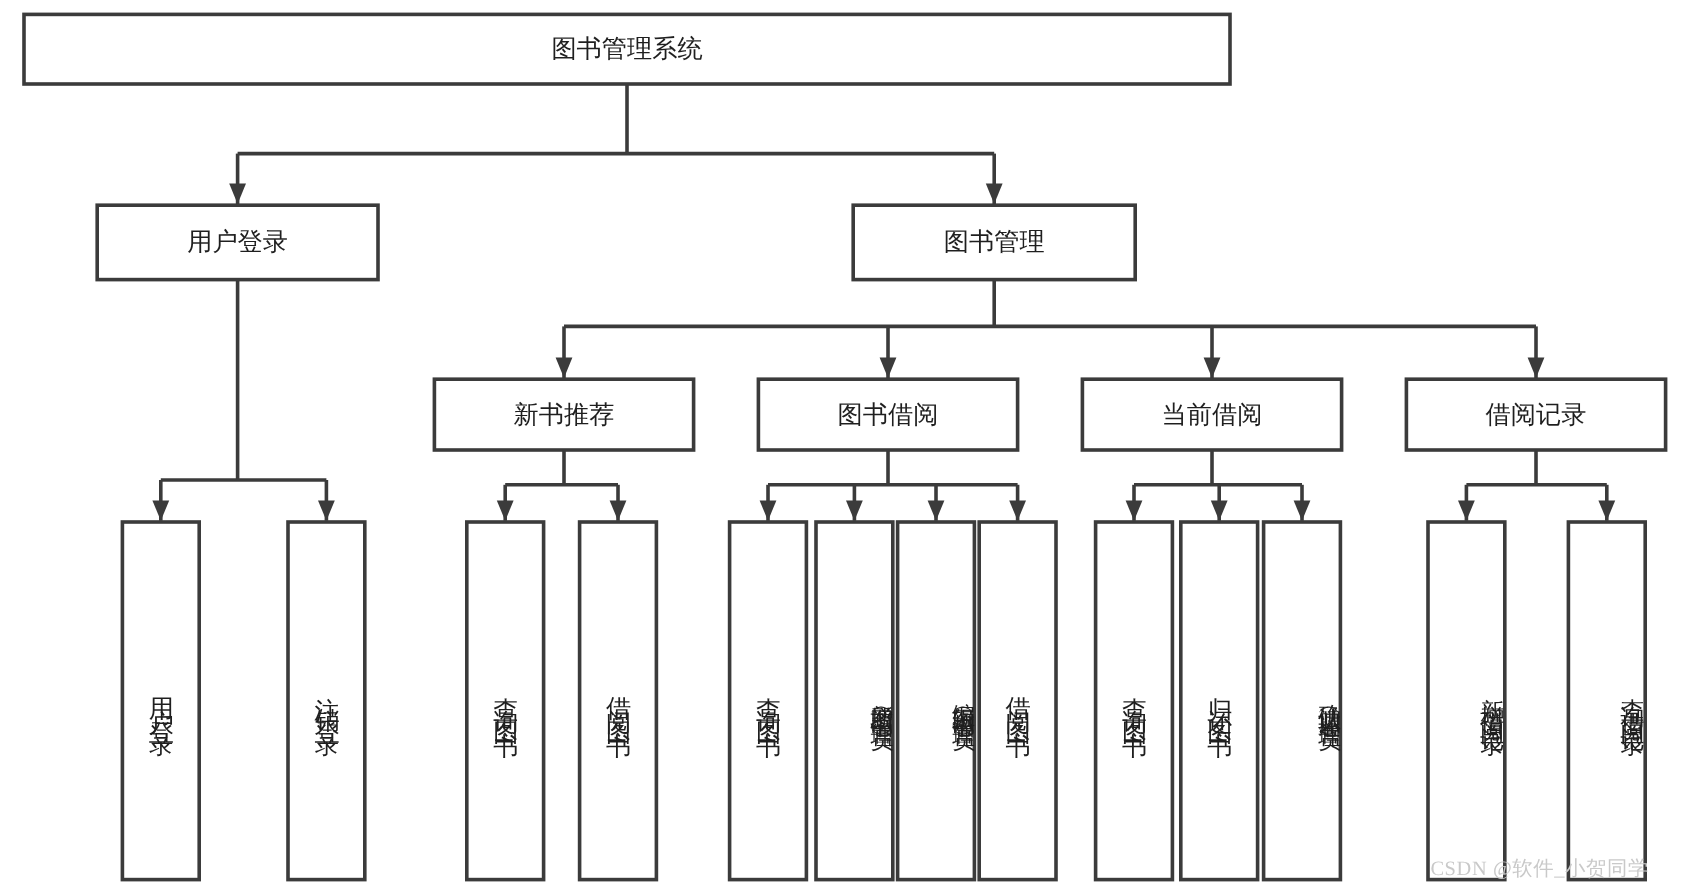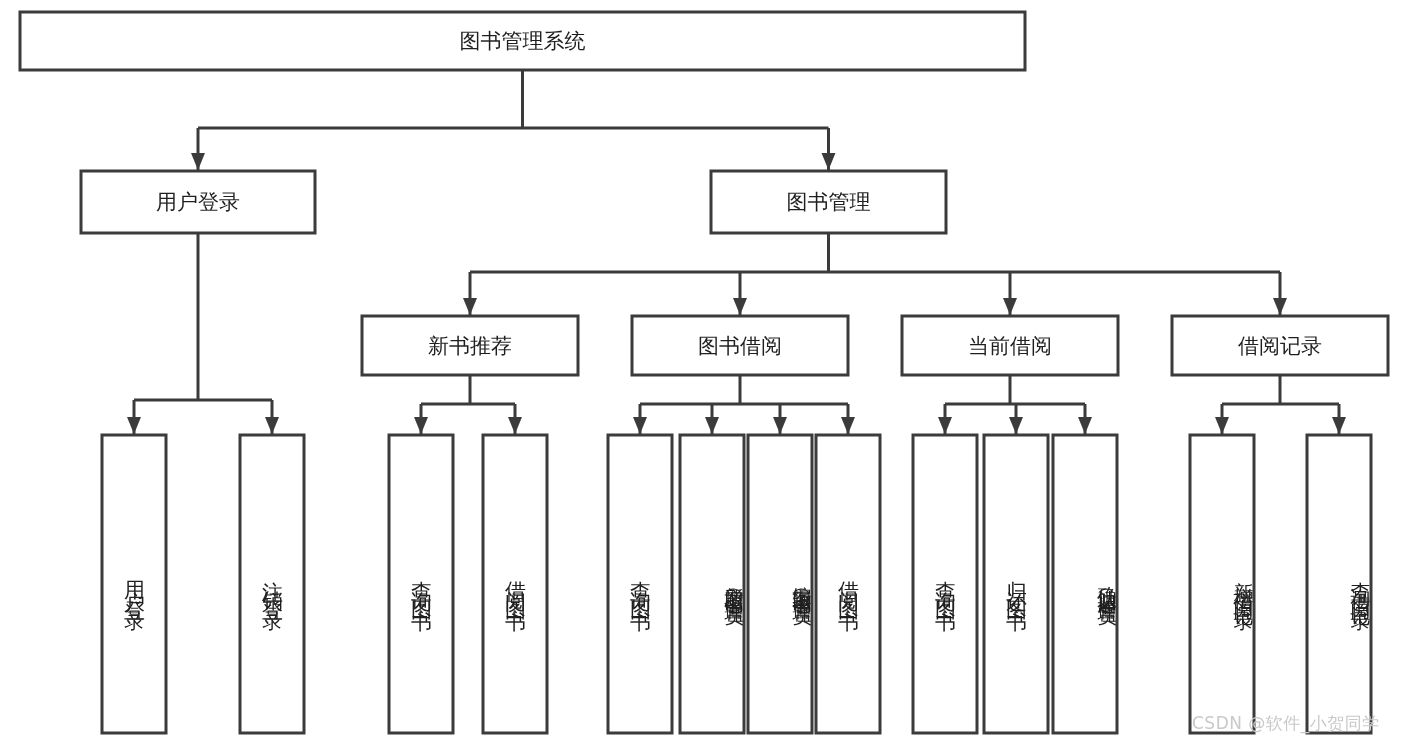--- a/index.html
+++ b/index.html
@@ -175,15 +175,15 @@
       <div class="vtext" style="left: 680px; top: 445px; width: 64px; height: 278px; font-size: 19px; letter-spacing: 3px;">新增图书（管理员）</div>
       <div class="vtext" style="left: 748px; top: 445px; width: 64px; height: 278px; font-size: 19px; letter-spacing: 3px;">编辑图书（管理员）</div>
       <div class="vtext" style="left: 816px; top: 445px; width: 64px; height: 278px; font-size: 21px; letter-spacing: 10px; align-items: center;">借阅图书</div>
       <div class="vtext" style="left: 913px; top: 445px; width: 64px; height: 278px; font-size: 21px; letter-spacing: 10px; align-items: center;">查询图书</div>
       <div class="vtext" style="left: 984px; top: 445px; width: 64px; height: 278px; font-size: 21px; letter-spacing: 10px; align-items: center;">归还图书</div>
       <div class="vtext" style="left: 1053px; top: 445px; width: 64px; height: 278px; font-size: 19px; letter-spacing: 3px;">确认归还（管理员）</div>
       <div class="vtext" style="left: 1190px; top: 445px; width: 64px; height: 278px; font-size: 20px; letter-spacing: 6px;">新增借阅记录</div>
       <div class="vtext" style="left: 1307px; top: 445px; width: 64px; height: 278px; font-size: 20px; letter-spacing: 6px;">查询借阅记录</div>
     </div>
 
-  <div class="watermark" style="left: 1192px; top: 712px;">CSDN @软件_小贺同学</div>
+  <div class="watermark" style="left: 1192px; top: 712px; font-family: Liberation Serif, serif;">CSDN @软件_小贺同学</div>
 
 </div>
 
 </body></html>

